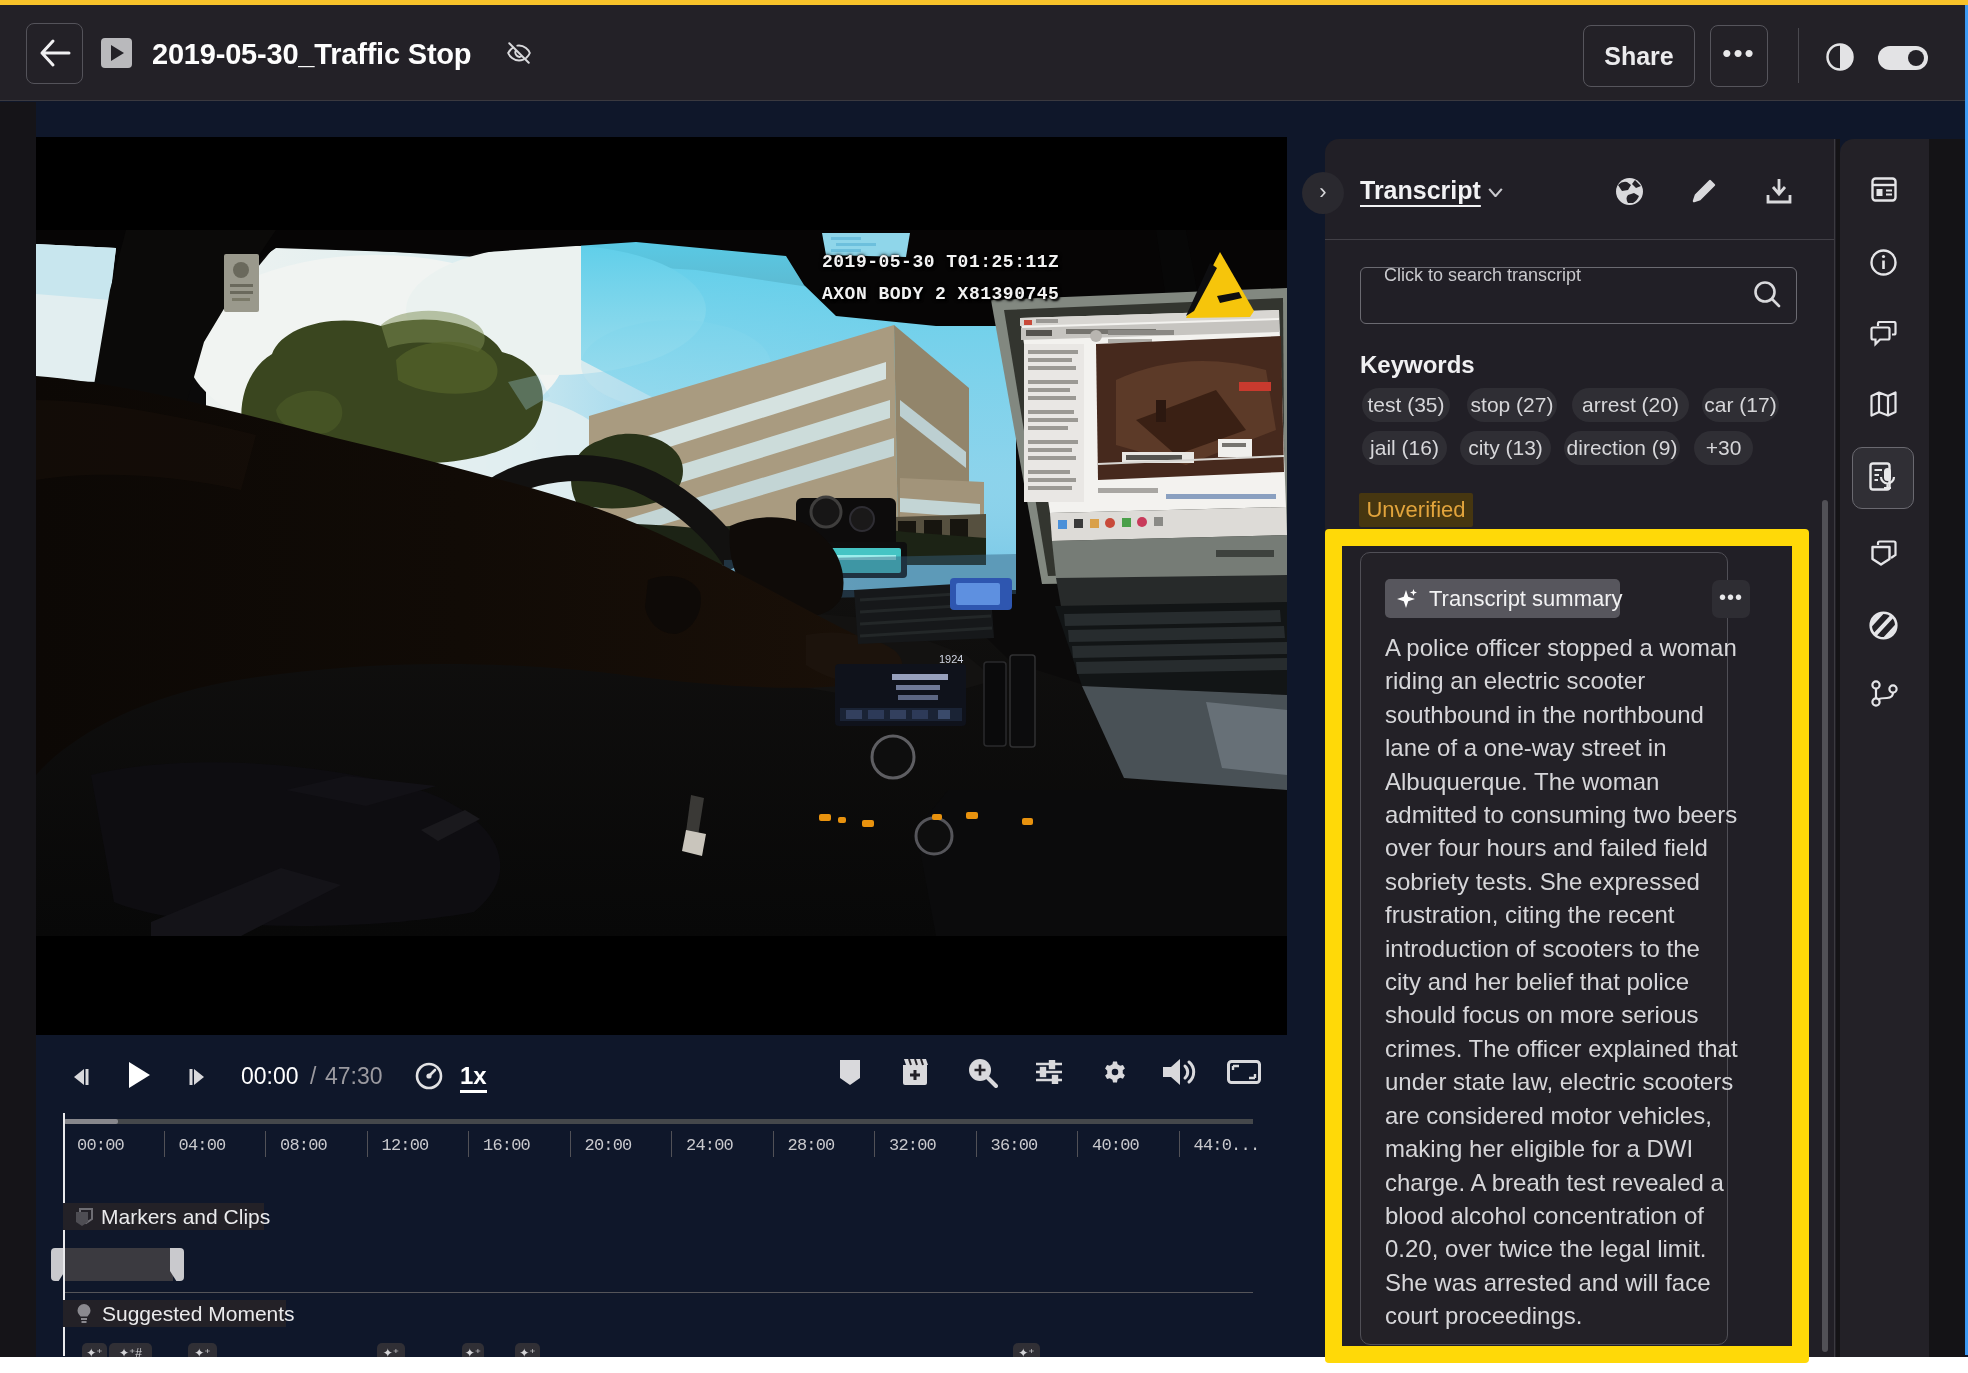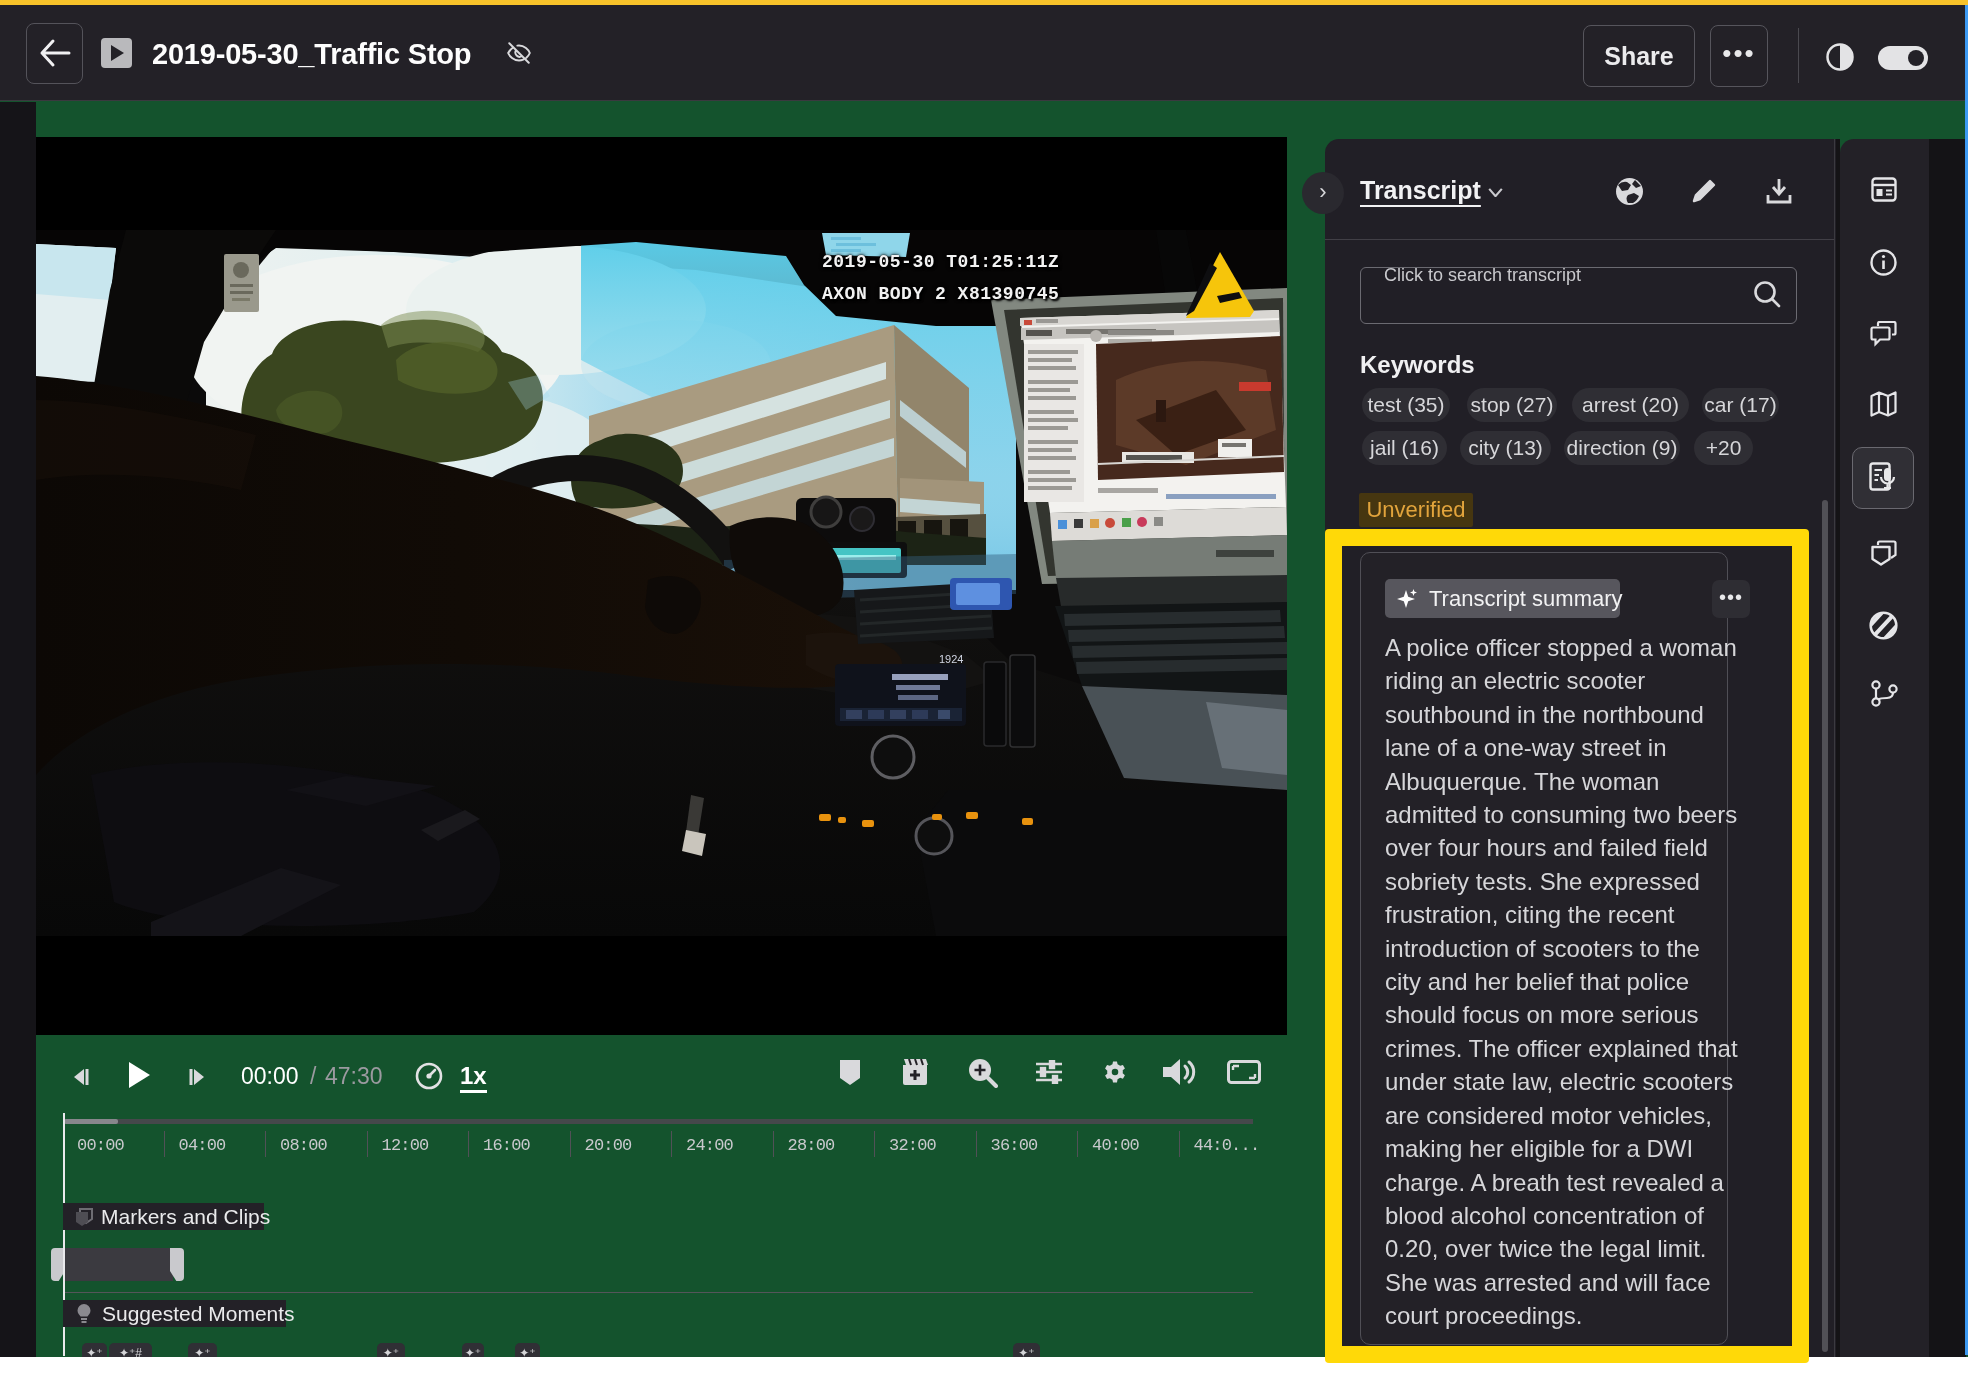--- a/index.html
+++ b/index.html
@@ -1,18 +1,18 @@
 <!DOCTYPE html>
 <html><head>
 <meta charset="utf-8">
 <style>
   * { margin:0; padding:0; box-sizing:border-box; }
   html,body { width:1968px; height:1373px; background:#ffffff; font-family:"Liberation Sans", sans-serif; overflow:hidden; }
   .abs { position:absolute; }
-  #app { position:absolute; left:0; top:0; width:1968px; height:1357px; background:#14532d; }
+  #app { position:absolute; left:0; top:0; width:1968px; height:1357px; background:#0f172a; }
   #topstrip { position:absolute; left:0; top:0; width:1968px; height:5px; background:#F7C22A; z-index:50; }
   #header { position:absolute; left:0; top:5px; width:1968px; height:96px; background:#232127; border-bottom:1px solid #3a393f; }
   #leftgutter { position:absolute; left:0; top:102px; width:36px; height:1255px; background:#151418; }
   #bluedge { position:absolute; left:1965px; top:5px; width:3px; height:1350px; background:#3d9af2; z-index:60; }
   #whitebottom { position:absolute; left:0; top:1357px; width:1968px; height:16px; background:#ffffff; z-index:55; }
 
   
   .backbtn { position:absolute; left:26px; top:23px; width:57px; height:61px; border:1px solid #54535a; border-radius:8px; }
   .playchip { position:absolute; left:101px; top:38px; width:31px; height:30px; background:#b9b9bc; border-radius:4px; }
   .title { position:absolute; left:152px; top:38px; font-size:29px; font-weight:bold; color:#fdfdfd; letter-spacing:-0.2px; }
@@ -479,21 +479,21 @@
       <path d="M20 20 L27 27" stroke="#d9d9dc" stroke-width="2.6" stroke-linecap="round"></path>
     </svg>
   <div class="kwlabel">Keywords</div>
   <div class="chip" style="left:1362px;top:388px;width:88px;line-height:33px;">test (35)</div>
   <div class="chip" style="left:1467px;top:388px;width:90px;line-height:33px;">stop (27)</div>
   <div class="chip" style="left:1572px;top:388px;width:117px;line-height:33px;">arrest (20)</div>
   <div class="chip" style="left:1702px;top:388px;width:77px;line-height:33px;">car (17)</div>
   <div class="chip" style="left:1362px;top:431px;width:85px;line-height:33px;">jail (16)</div>
   <div class="chip" style="left:1460px;top:431px;width:91px;line-height:33px;">city (13)</div>
   <div class="chip" style="left:1564px;top:431px;width:116px;line-height:33px;">direction (9)</div>
-  <div class="chip" style="left:1694px;top:431px;width:59px;line-height:33px;">+20</div>
+  <div class="chip" style="left:1694px;top:431px;width:59px;line-height:33px;">+30</div>
   <div class="unverified">Unverified</div>
 
   <div id="ybox">
     <div id="yboxinner"></div>
     <div class="card">
       <div class="sumbtn"><svg style="position:absolute;left:12px;top:9px;" width="22" height="22" viewBox="0 0 22 22">
             <path d="M9 2 L11.2 8.8 L18 11 L11.2 13.2 L9 20 L6.8 13.2 L0 11 L6.8 8.8 Z" fill="#fff"></path>
             <path d="M16.5 1 L17.4 3.6 L20 4.5 L17.4 5.4 L16.5 8 L15.6 5.4 L13 4.5 L15.6 3.6 Z" fill="#fff"></path>
           </svg><span style="margin-left:44px;">Transcript summary</span></div>
       <div class="dotsbtn">•••</div>

